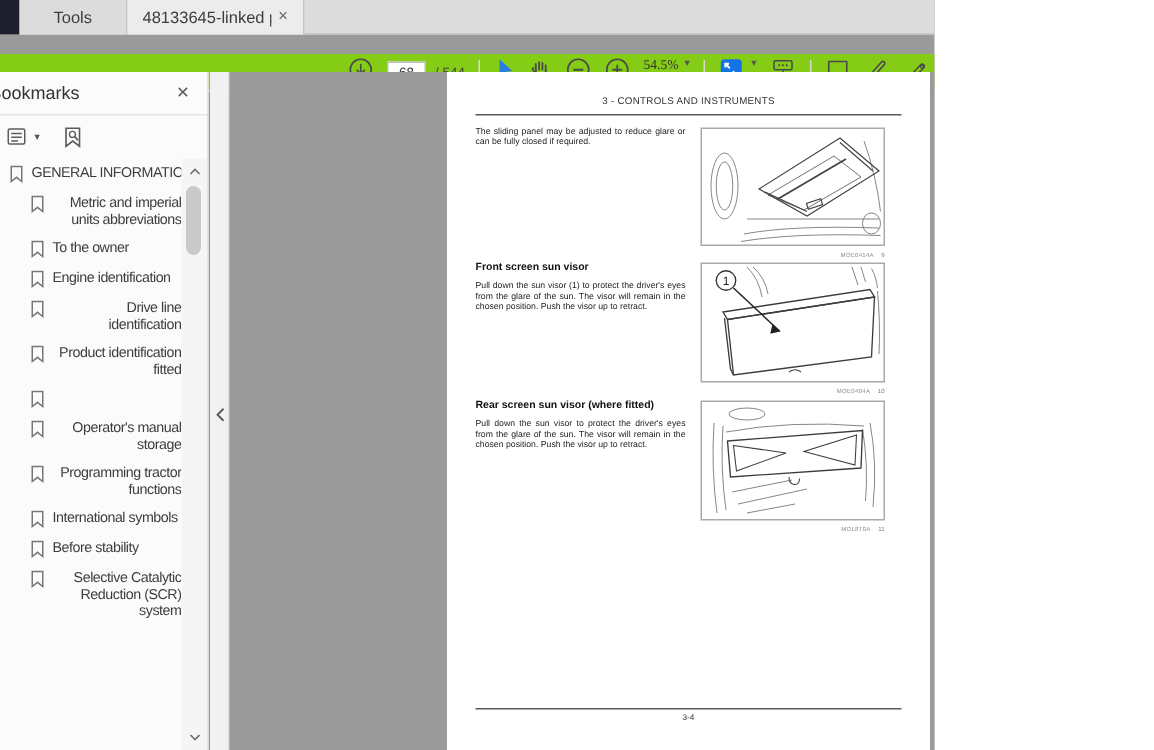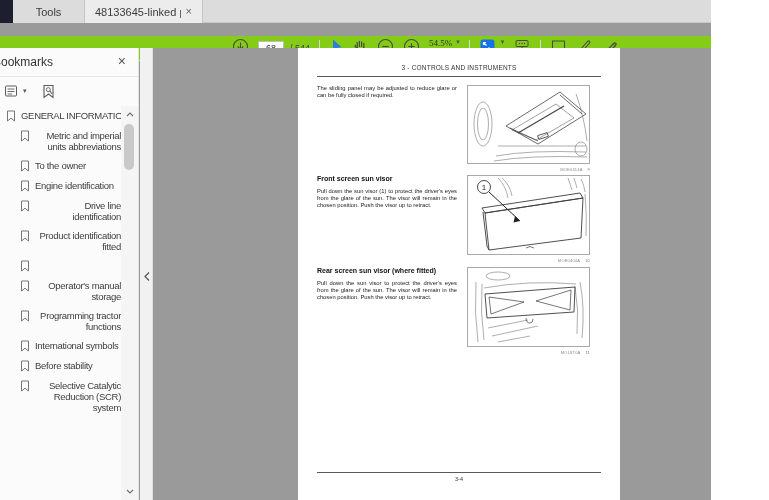--- a/index.html
+++ b/index.html
@@ -1,19 +1,19 @@
 <!DOCTYPE html>
 <html><head>
 <meta charset="utf-8">
 <style>
   * { margin:0; padding:0; box-sizing:border-box; }
   html,body { width:769px; height:500px; overflow:hidden; }
   body { font-family:"Liberation Sans", sans-serif; }
 
-  .window { position:relative; width:711px; height:500px; background:#999a99; overflow:hidden; }
+  .window { position:relative; width:623px; height:500px; background:#999a99; overflow:hidden; }
 
   
   .tabbar { position:absolute; top:0; left:0; right:0; height:23px; background:#dcdcdc; border-bottom:1px solid #c9c9c9; }
   .corner-frag { position:absolute; left:0; top:0; width:13px; height:23px; background:#1e1f2e; }
   .tab { position:absolute; top:0; height:23px; display:flex; align-items:center; font-size:11px; color:#3c3c3c; padding:0 10px; }
   .tab.tools { left:13px; width:72px; justify-content:center; border-right:1px solid #c6c6c6; background:#dcdcdc; }
   .tab.doc { left:85px; width:118px; background:#ececec; border-right:1px solid #c6c6c6; }
   .tab.doc .tab-label { overflow:hidden; white-space:nowrap; max-width:96px; }
   .tab-close { margin-left:5px; font-size:11px; color:#666; line-height:1; cursor:default; }
 

